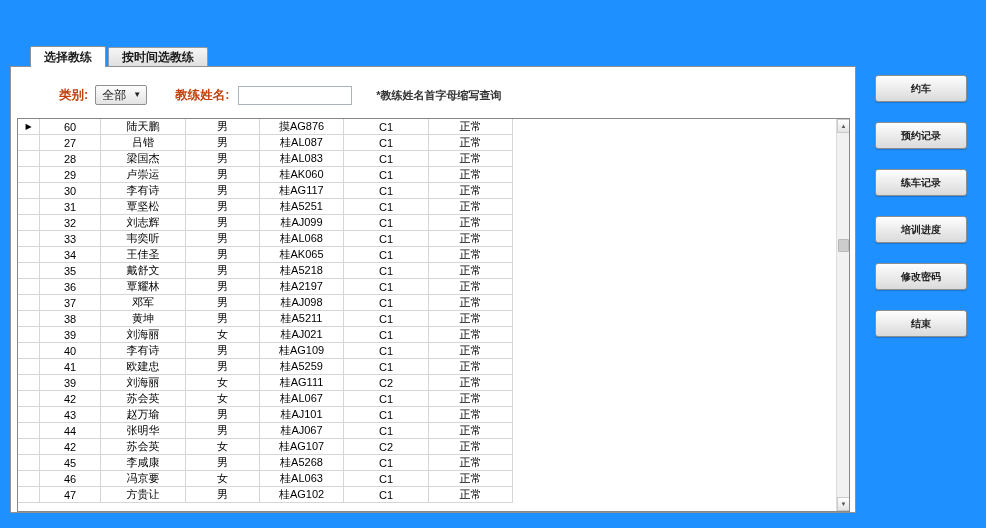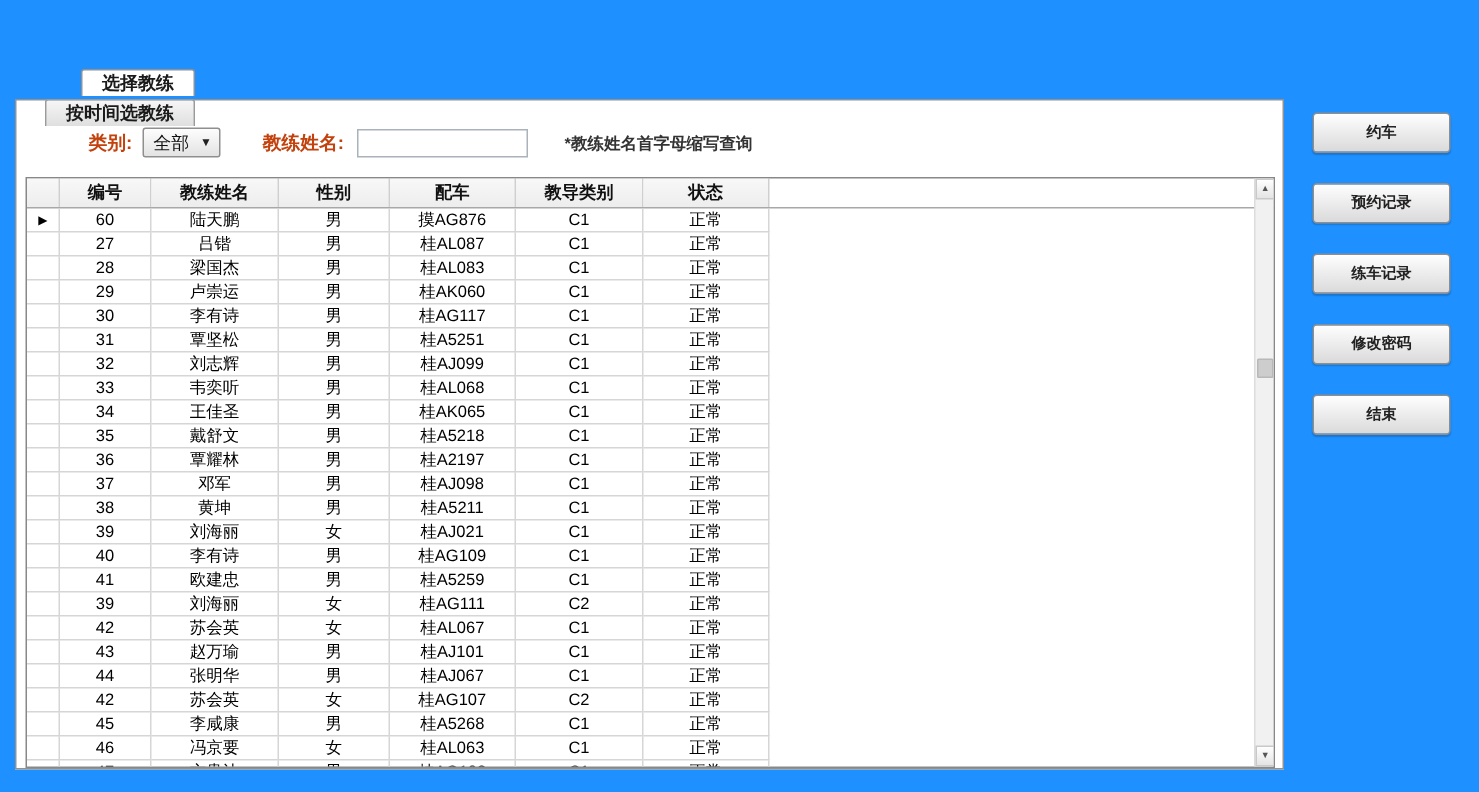--- a/index.html
+++ b/index.html
@@ -7,21 +7,21 @@
     width:986px;height:528px;
     background:#1e90ff;
     position:relative;
     overflow:hidden;
     font-family:"Liberation Sans","DejaVu Sans",sans-serif;
     -webkit-font-smoothing:antialiased;
   }
   
   .tab-bar{
     position:absolute;left:30px;top:46px;height:21px;
-    display:flex;align-items:flex-end;gap:2px;z-index:3;flex-direction:column;
+    display:flex;align-items:center;gap:2px;z-index:3;
   }
   .tab{
     box-sizing:border-box;
     font-size:12px;font-weight:600;color:#1a1a1a;
     padding:0 13px;white-space:nowrap;
     display:flex;align-items:center;
     cursor:default;
   }
   .tab.active{
     height:21px;background:#ffffff;
@@ -131,29 +131,20 @@
     <div class="combo">
       <span class="val">全部</span>
       <span class="arr">▼</span>
     </div>
     <span class="flabel name-label">教练姓名:</span>
     <input class="name-input" type="text" value="" style="">
     <span class="hint">*教练姓名首字母缩写查询</span>
   </div>
 
   <div class="grid">
-    <div class="gheader">
-      <div class="ghcell rowhead"></div>
-    <div class="ghcell" style="width: 61px; flex: 0 0 61px;">编号</div>
-        <div class="ghcell" style="width: 85px; flex: 0 0 85px;">教练姓名</div>
-        <div class="ghcell" style="width: 74px; flex: 0 0 74px;">性别</div>
-        <div class="ghcell" style="width: 84px; flex: 0 0 84px;">配车</div>
-        <div class="ghcell" style="width: 85px; flex: 0 0 85px;">教导类别</div>
-        <div class="ghcell" style="width: 84px; flex: 0 0 84px;">状态</div>
-      </div>
     <div id="tbody">
         <div class="grow">
           <div class="gcell rowhead">
             <span class="sel-arrow">▶</span>
           </div>
           <div class="gcell" style="width: 61px; flex: 0 0 61px;">60</div>
           <div class="gcell" style="width: 85px; flex: 0 0 85px;">陆天鹏</div>
           <div class="gcell" style="width: 74px; flex: 0 0 74px;">男</div>
           <div class="gcell" style="width: 84px; flex: 0 0 84px;">摸AG876</div>
           <div class="gcell" style="width: 85px; flex: 0 0 85px;">C1</div>
@@ -373,15 +364,16 @@
       <div class="sb-btn sb-down">▼</div>
     </div>
   </div>
 
 </div>
 
 <div class="side-buttons">
     <button class="side-btn">约车</button>
     <button class="side-btn">预约记录</button>
     <button class="side-btn">练车记录</button>
+    <button class="side-btn">培训进度</button>
     <button class="side-btn">修改密码</button>
     <button class="side-btn">结束</button>
   </div>
 
 </body></html>

